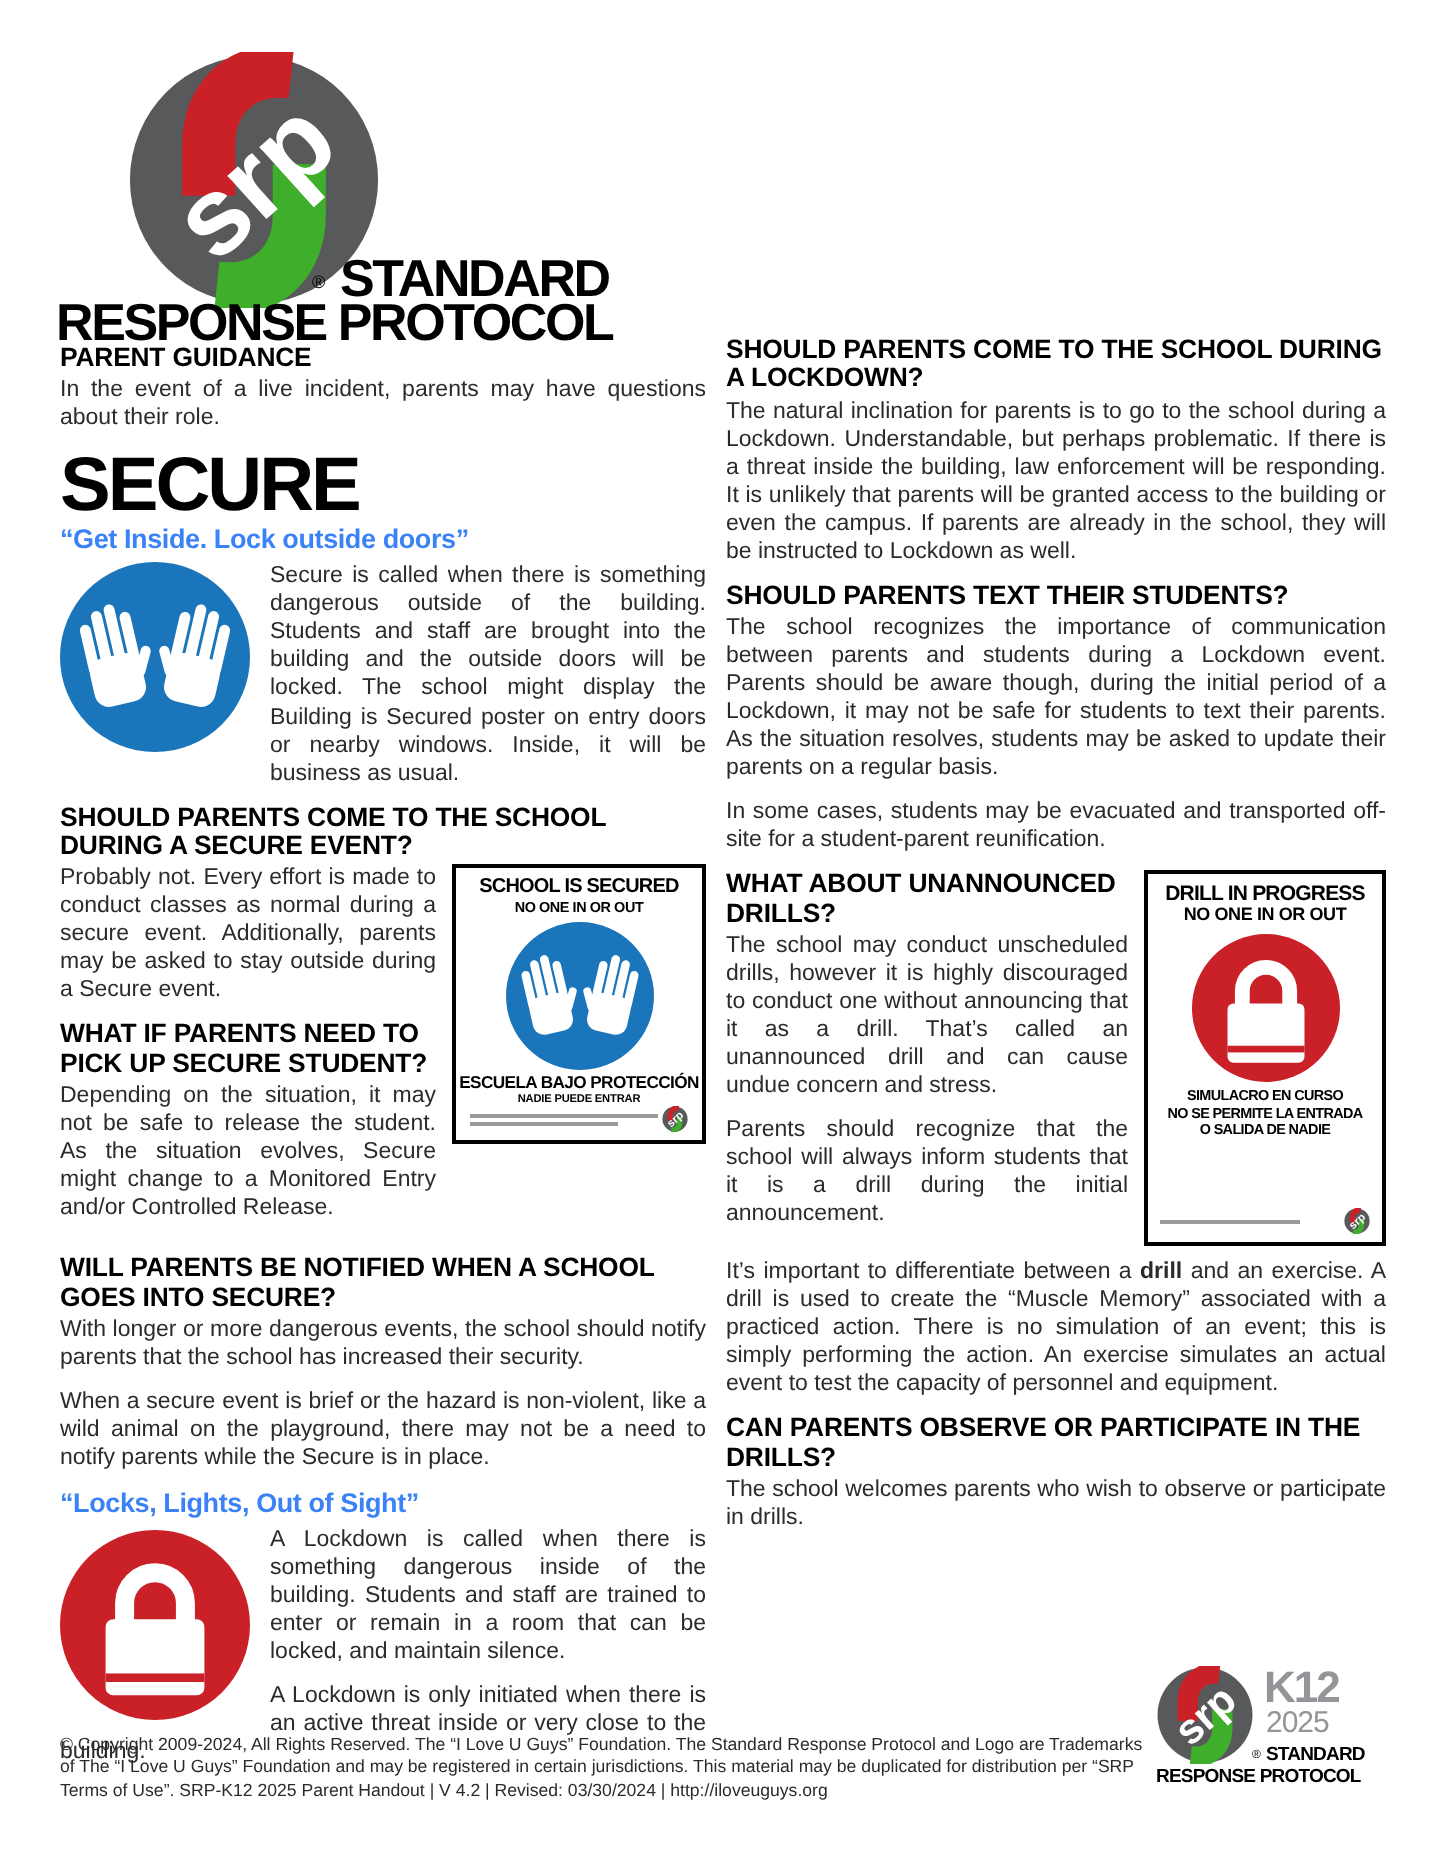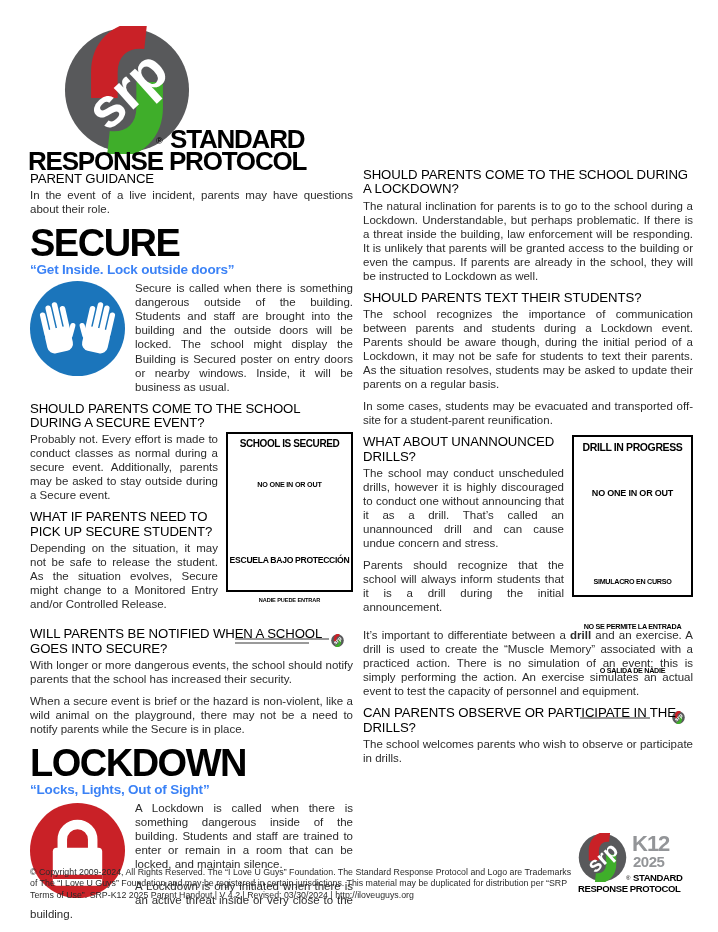--- a/index.html
+++ b/index.html
@@ -18,40 +18,40 @@
   .logo-main { position:absolute; left:63px; top:26px; width:128px; height:128px; }
   .reg-mark { position:absolute; left:156px; top:136px; font-size:9px; color:#000; }
   .title-standard { position:absolute; left:170px; top:124px; font-size:26px; font-weight:bold; letter-spacing:-1.2px; color:#000; }
   .title-response { position:absolute; left:28px; top:146px; font-size:26px; font-weight:bold; letter-spacing:-1.2px; color:#000; }
 
   
   .col { position:absolute; color:#2b2b2b; }
   .col-left  { left:30px; top:172px; width:323px; }
   .col-right { left:363px; top:168px; width:330px; }
 
-  .qhead { font-size:13.2px; line-height:1.09; font-weight:normal; color:#000; margin:8px 0 2px; letter-spacing:-0.1px; }
+  .qhead { font-size:13.2px; line-height:1.09; font-weight:bold; color:#000; margin:8px 0 2px; letter-spacing:-0.1px; }
   .qhead.first { margin-top:0; }
   .body-p { font-size:11.5px; line-height:1.22; margin:0 0 8px; text-align:justify; }
   .big-title { font-size:38px; font-weight:bold; color:#000; letter-spacing:-1.5px; line-height:1.0; margin:4px 0 0 0; }
   .tagline { font-size:13.5px; font-weight:bold; color:#3b82f6; margin:0 0 4px 0; letter-spacing:-0.2px; }
 
   .intro-row { display:flex; gap:10px; margin:2px 0 6px; }
   .intro-row .circle-icon { flex:0 0 auto; }
   .circle-icon { width:95px; height:95px; }
 
   .lockdown-block { margin-top:2px; }
   .lockdown-block .circle-icon { float:left; margin:2px 10px 4px 0; }
 
   .split-row { display:flex; gap:8px; align-items:flex-start; margin-bottom:6px; }
   .split-row .narrow { flex:1; min-width:0; }
 
   
   .poster { box-sizing:border-box; border:2px solid #000; background:#fff; display:flex; flex-direction:column; align-items:center; text-align:center; padding:5px 3px 4px; }
-  .secure-poster { width:127px; height:160px; flex:0 0 127px;gap:31px; }
-  .drill-poster  { width:121px; height:162px; flex:0 0 121px;gap:36px; }
+  .secure-poster { width:127px; height:140px; flex:0 0 127px; }
+  .drill-poster  { width:121px; height:188px; flex:0 0 121px; }
   .poster-t1 { font-weight:bold; color:#000; font-size:10px;  line-height:1.05; letter-spacing:-0.4px; white-space:nowrap; }
   .poster-t2 { font-weight:bold; color:#000; font-size:7.2px; line-height:1.1; letter-spacing:-0.2px; white-space:nowrap; }
   .drill-poster .poster-t1 { font-size:10.5px; }
   .drill-poster .poster-t2 { font-size:9px; }
   .poster-icon { width:80px; height:80px; margin:3px 0 2px; }
   .drill-poster .poster-icon { width:74px; height:74px; margin:4px 0 3px; }
   .poster-es1 { font-weight:bold; color:#000; font-size:8.6px; line-height:1.15; letter-spacing:-0.3px; white-space:nowrap; }
   .poster-es2 { font-weight:bold; color:#000; font-size:5.6px; line-height:1.2; letter-spacing:-0.1px; white-space:nowrap; }
   .drill-poster .poster-es1, .drill-poster .poster-es2 { font-size:7.2px; }
   .poster-foot { margin-top:auto; width:94%; display:flex; align-items:center; gap:2px; }
@@ -60,21 +60,21 @@
   .fineprint i:last-child { width:78%; }
   .mini-logo { width:13px; height:13px; flex:0 0 auto; }
 
   .bold-inline { font-weight:bold; }
 
   
   .footer-legal { position:absolute; left:30px; top:858px; width:548px; font-size:8.8px; line-height:1.3; color:#2b2b2b; }
   .badge { position:absolute; left:578px; top:833px; width:130px; height:62px; }
   .badge-logo { position:absolute; left:0; top:0; width:49px; height:49px; }
   .badge-k12 { position:absolute; left:54px; top:0;  font-size:22px; font-weight:bold; color:var(--c-badgegray); letter-spacing:-1px; line-height:1; }
-  .badge-year{ position:absolute; left:55px; top:21px; font-size:15px; font-weight:bold; color:var(--c-badgegray); letter-spacing:-0.5px; line-height:1; }
+  .badge-year{ position:absolute; left:55px; top:21px; font-size:15px; font-weight:normal; color:var(--c-badgegray); letter-spacing:-0.5px; line-height:1; }
   .badge-reg { position:absolute; left:48px; top:42px; font-size:6px; color:#000; }
   .badge-std { position:absolute; left:55px; top:40px; font-size:9.5px; font-weight:bold; color:#000; letter-spacing:-0.4px; line-height:1; }
   .badge-resp{ position:absolute; left:0; top:51px; font-size:9.5px; font-weight:bold; color:#000; letter-spacing:-0.4px; line-height:1; }
 </style>
 </head>
 <body>
 
 <svg width="0" height="0" style="position:absolute" aria-hidden="true">
   <defs>
     <g id="srp-art">
@@ -153,21 +153,20 @@
               <use href="#srp-art"></use>
             </svg>
         </div>
       </div>
     </div>
 
     <div class="qhead">WILL PARENTS BE NOTIFIED WHEN A SCHOOL GOES INTO SECURE?</div>
     <p class="body-p">With longer or more dangerous events, the school should notify parents that the school has increased their security.</p>
     <p class="body-p">When a secure event is brief or the hazard is non-violent, like a wild animal on the playground, there may not be a need to notify parents while the Secure is in place.</p>
 
-    <div class="big-title">LOCKDOWN</div>
     <div class="tagline">“Locks, Lights, Out of Sight”</div>
 
     <div class="lockdown-block">
       <svg class="circle-icon" viewBox="0 0 100 100">
           <use href="#lock-art"></use>
         </svg>
       <p class="body-p">A Lockdown is called when there is something dangerous inside of the building. Students and staff are trained to enter or remain in a room that can be locked, and maintain silence.</p>
       <p class="body-p">A Lockdown is only initiated when there is an active threat inside or very close to the building.</p>
     </div>
   </div>

